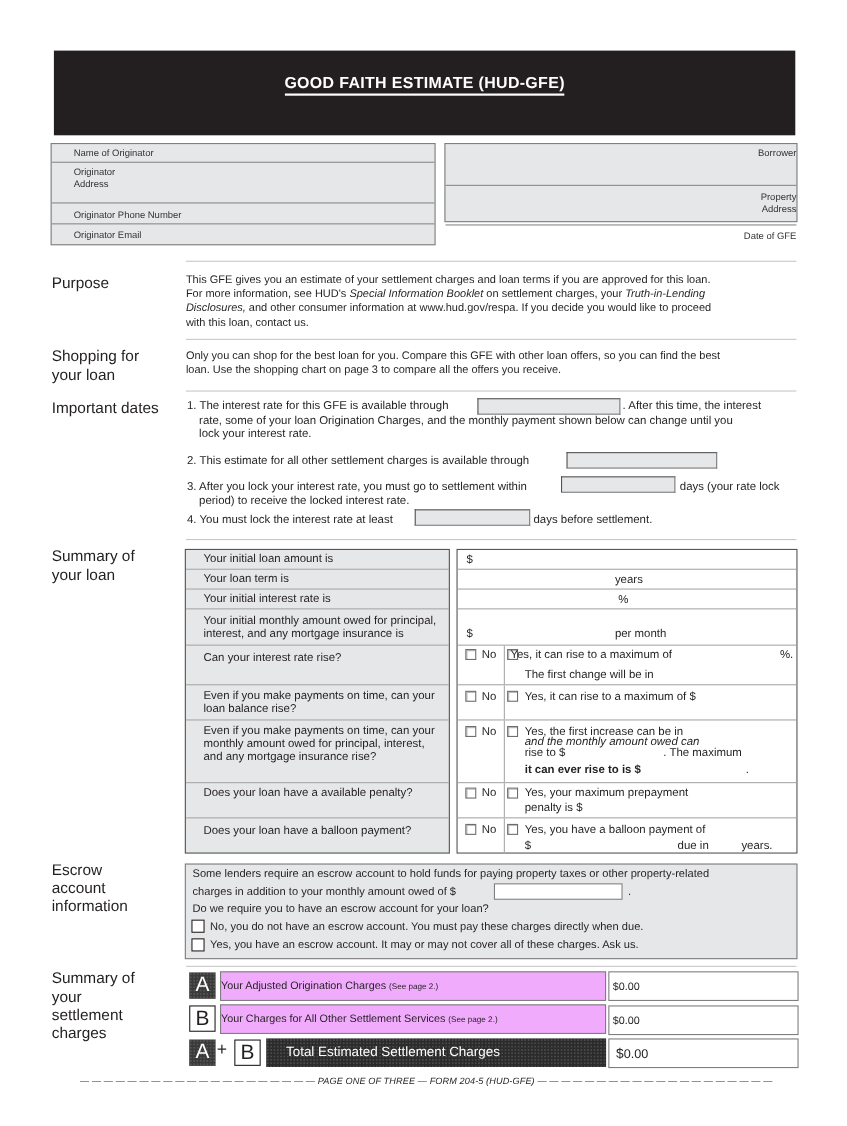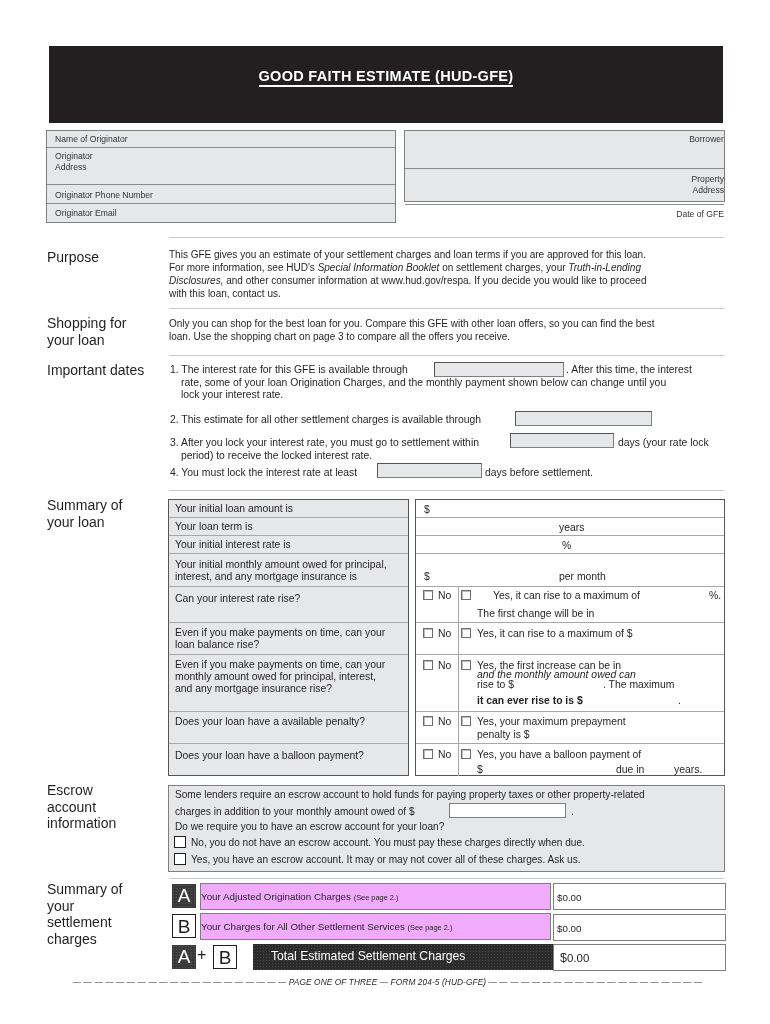--- a/index.html
+++ b/index.html
@@ -6,54 +6,54 @@
   html, body { width: 770px; height: 1024px; background: #ffffff; overflow: hidden; }
   body { font-family: "Liberation Sans", sans-serif; color: #231f20; position: relative; }
 
   .header-band { position: absolute; left: 49px; top: 46px; width: 674px; height: 77px; background: #231f20; }
   .header-title { position: absolute; left: 0; right: 0; top: 22px; text-align: center; color: #fff; font-weight: bold; font-size: 14.5px; letter-spacing: 0.3px; }
   .header-title span { border-bottom: 2px solid #fff; padding-bottom: 1px; }
 
   .info-box { position: absolute; background: #e6e7e8; border: 1px solid #7f7f7f; }
   .info-left { left: 46px; top: 130px; width: 350px; height: 93px; }
   .info-right { left: 404px; top: 130px; width: 321px; height: 72px; text-align: right; }
-  .info-row { position: absolute; left: 0; right: 0; border-bottom: 1px solid #8a8a8a; font-size: 8.6px; color: #333; padding-left: 8px; line-height: 11px; }
+  .info-row { position: absolute; left: 0; right: 0; border-bottom: 1px solid #8a8a8a; font-size: 8.6px; color: #333; padding-left: 20px; line-height: 11px; }
   .info-row:last-child { border-bottom: none; }
   .info-right .info-row { padding-left: 21px; }
 
   .sec-label { position: absolute; left: 47px; font-size: 14px; line-height: 16.5px; color: #231f20; }
   .para { position: absolute; left: 169px; width: 555px; font-size: 10px; line-height: 12.9px; color: #231f20; }
   .para i { font-style: italic; }
   .rule { position: absolute; left: 169px; width: 555px; height: 1px; background: #c8c8c8; }
 
   .date-item { position: absolute; left: 170px; font-size: 10.4px; line-height: 12.6px; color: #231f20; width: 555px; }
   .date-item .indent { padding-left: 11px; display: block; }
   .date-field { position: absolute; height: 15px; background: #e6e7e8; border: 1px solid #7f7f7f; border-top-color: #555; border-left-color: #555; }
 
   .sum-left { position: absolute; left: 168px; top: 499px; width: 241px; height: 277px; background: #e6e7e8; border: 1px solid #555; }
   .sum-right { position: absolute; left: 415px; top: 499px; width: 310px; height: 277px; background: #fff; border: 1px solid #555; }
-  .sum-cell { position: absolute; left: 0; right: 0; border-bottom: 1px solid #a8a8a8; font-size: 10.4px; line-height: 11.8px; padding-left: 6px; color: #231f20; }
+  .sum-cell { position: absolute; left: 0; right: 0; border-bottom: 1px solid #a8a8a8; font-size: 10.4px; line-height: 11.8px; padding-left: 16px; color: #231f20; }
   .sum-cell.last { border-bottom: none; }
   .rcell { position: absolute; left: 0; right: 0; border-bottom: 1px solid #a8a8a8; font-size: 10.4px; color: #231f20; }
   .rcell.last { border-bottom: none; }
   .vdiv { position: absolute; top: 0; bottom: 0; left: 42px; width: 1px; background: #a8a8a8; }
   .cb { position: absolute; width: 10px; height: 10px; border: 1px solid #6d6e71; background: #fff; box-shadow: inset 1px 1px 0 #bbb; }
   .t { position: absolute; white-space: nowrap; line-height: 11.5px; }
 
   .escrow-box { position: absolute; left: 168px; top: 785px; width: 557px; height: 87px; background: #e6e7e8; border: 1px solid #7f7f7f; font-size: 10.1px; color: #231f20; }
   .escrow-box .t { line-height: 12px; }
   .esc-field { position: absolute; left: 280px; top: 17px; width: 117px; height: 15px; background: #fff; border: 1px solid #7f7f7f; }
   .esc-cb { position: absolute; width: 12px; height: 12px; border: 1.3px solid #231f20; background: #fff; }
 
   .letter { position: absolute; width: 24px; height: 24px; font-size: 19px; line-height: 23px; text-align: center; }
   .letter.dark { background: #3a3a3a; color: #fff; background-image: radial-gradient(#555 0.6px, transparent 0.6px); background-size: 3px 3px; }
   .letter.light { background: #fff; color: #231f20; border: 1px solid #231f20; }
   .charge-label { position: absolute; left: 200px; width: 351px; height: 27px; background: #f0abfc; border: 1px solid #7f7f7f; font-size: 9.8px; line-height: 25px; color: #231f20; }
   .charge-label small { font-size: 7.4px; }
-  .charge-total { position: absolute; left: 242px; top: 944px; width: 309px; height: 26px; background: #2b2b2b; background-image: radial-gradient(#4a4a4a 0.6px, transparent 0.6px); background-size: 3px 3px; color: #fff; font-size: 12.2px; line-height: 25px; padding-left: 18px; margin-left: 11px; }
+  .charge-total { position: absolute; left: 242px; top: 944px; width: 309px; height: 26px; background: #2b2b2b; background-image: radial-gradient(#4a4a4a 0.6px, transparent 0.6px); background-size: 3px 3px; color: #fff; font-size: 12.2px; line-height: 25px; padding-left: 18px; }
   .charge-val { position: absolute; left: 553px; width: 173px; height: 27px; background: #fff; border: 1px solid #7f7f7f; font-size: 9.8px; line-height: 27px; padding-left: 3px; color: #231f20; }
   .plus { position: absolute; left: 197px; top: 946px; font-size: 16px; color: #231f20; }
 
   .footer { position: absolute; left: 55px; top: 977px; width: 665px; font-size: 8.3px; font-style: italic; color: #231f20; text-align: center; white-space: nowrap; letter-spacing: 0.1px; }
 </style>
 </head>
 <body>
 
 <div class="header-band">
   <div class="header-title"><span>GOOD FAITH ESTIMATE (HUD-GFE)</span></div>
@@ -143,21 +143,21 @@
   <div class="rcell" style="top:54px;height:33px;">
       <span class="t" style="left:8px;top:17px;">$</span>
       <span class="t" style="left:143px;top:17px;">per month</span>
     </div>
 
   <div class="rcell" style="top:87px;height:36px;">
     <div class="vdiv"></div>
     <div class="cb" style="left:7px;top:3px;"></div>
     <span class="t" style="left:22px;top:3px;">No</span>
     <div class="cb" style="left:45px;top:3px;"></div>
-    <span class="t" style="left:77px;top:3px;text-align:right;">Yes, it can rise to a maximum of</span>
+    <span class="t" style="left:48px;top:3px;text-align:right;">Yes, it can rise to a maximum of</span>
     <span class="t" style="left:293px;top:3px;">%.</span>
     <span class="t" style="left:61px;top:21px;">The first change will be in</span>
   </div>
 
   <div class="rcell" style="top:123px;height:32px;">
     <div class="vdiv"></div>
     <div class="cb" style="left:7px;top:5px;"></div>
     <span class="t" style="left:22px;top:5px;">No</span>
     <div class="cb" style="left:45px;top:5px;"></div>
     <span class="t" style="left:61px;top:5px;">Yes, it can rise to a maximum of $</span>

